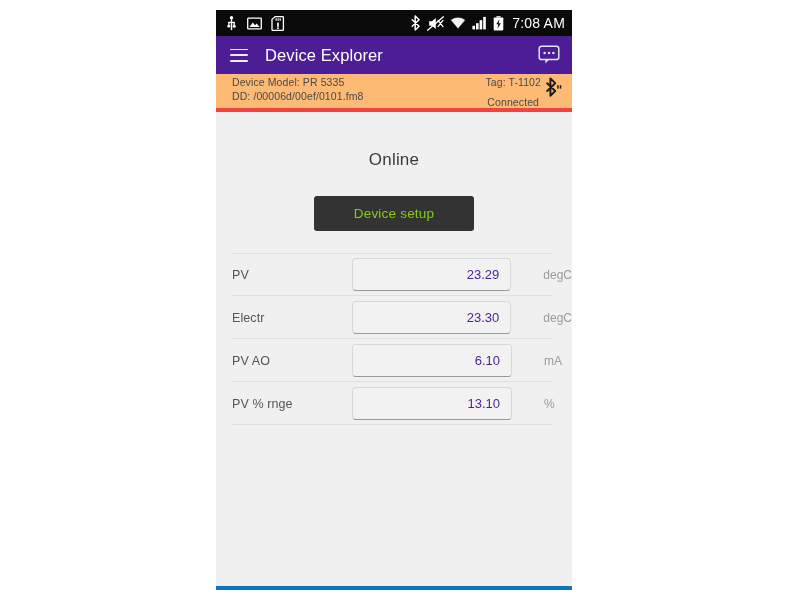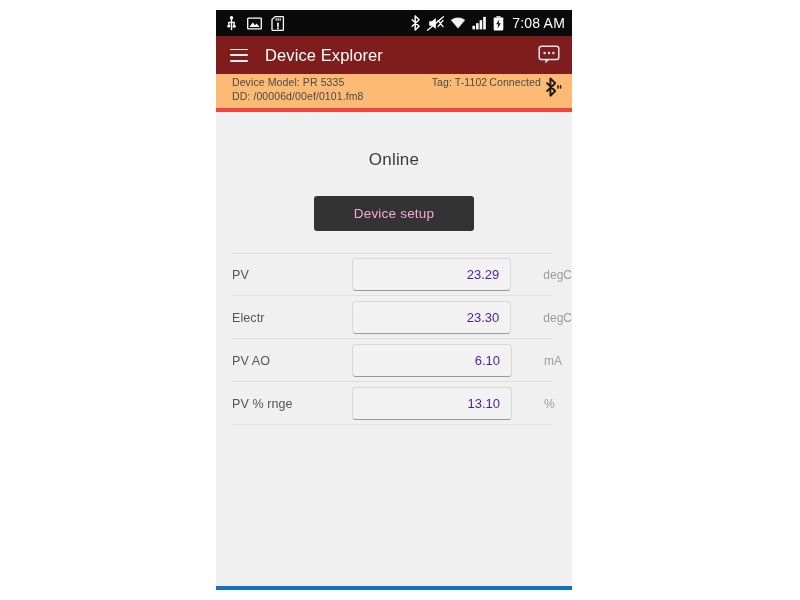--- a/index.html
+++ b/index.html
@@ -68,21 +68,21 @@
     font-size: 14px;
     color: #ffffff;
     font-family: "Liberation Sans", sans-serif;
     margin-left: 2px;
     letter-spacing: 0.2px;
   }
 
   
   .appbar {
     height: 38px;
-    background: #7f1d1d;
+    background: #4c1d95;
     display: flex;
     align-items: center;
     padding: 0 12px 0 14px;
   }
   .hamburger { width: 18px; height: 13px; display: flex; flex-direction: column; justify-content: space-between; cursor: pointer; }
   .hamburger span { display: block; height: 1.6px; background: #e9eef6; border-radius: 1px; }
   .appbar-title {
     color: #ffffff;
     font-size: 16.5px;
     margin-left: 17px;
@@ -95,21 +95,21 @@
   .infobar {
     background: #fdba74;
     padding: 2px 10px 8px 16px;
     display: flex;
     align-items: flex-start;
     border-bottom: 4px solid #ef4444;
     height: 38px;
   }
   .info-left { display: flex; flex-direction: column; gap: 2px; }
   .info-right { margin-left: auto; display: flex; align-items: flex-start; gap: 4px; }
-  .info-right-txt { display: flex; flex-direction: row; gap: 2px; align-items: center; }
+  .info-right-txt { display: flex; flex-direction: column; gap: 8px; align-items: center; }
   .info-line { font-size: 10.5px; color: #4a4a4a; white-space: nowrap; letter-spacing: 0.1px; }
   .bt-ico { margin-top: 1px; }
 
   
   .content {
     background: #f0f0f0;
     height: 474px;
     position: relative;
   }
 
@@ -119,21 +119,21 @@
     color: #3b3b3b;
     padding-top: 38px;
     letter-spacing: 0.2px;
   }
 
   .setup-wrap { display: flex; justify-content: center; margin-top: 26px; }
   .setup-btn {
     width: 160px;
     height: 35px;
     background: #333333;
-    color: #f9a8d4;
+    color: #84cc16;
     border: none;
     border-radius: 3px;
     font-size: 13.5px;
     font-family: "Liberation Sans", sans-serif;
     cursor: pointer;
     letter-spacing: 0.2px;
   }
 
   .rows { margin-top: 22px; }
 

